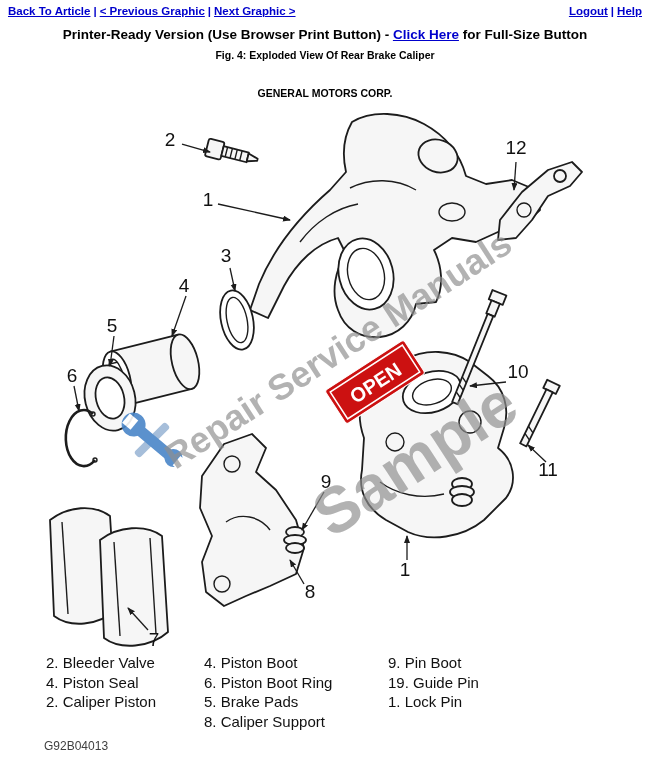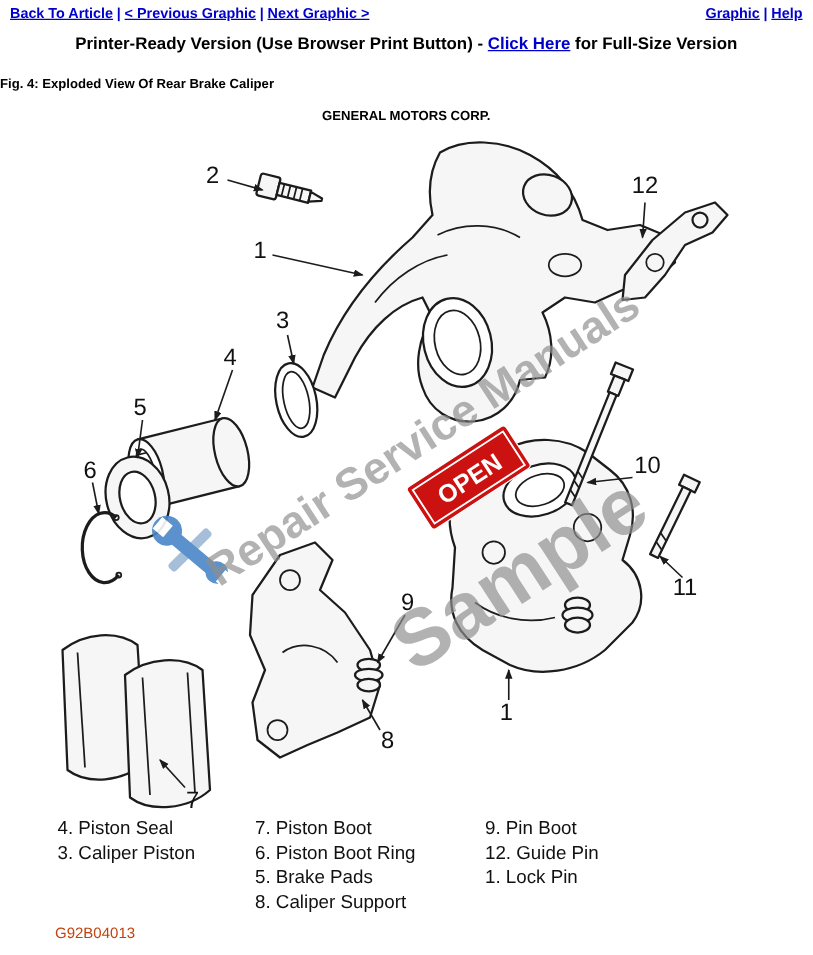--- a/index.html
+++ b/index.html
@@ -15,55 +15,55 @@
     position: absolute; top: 5px; left: 0; width: 100%;
     display: flex; justify-content: space-between;
     padding: 0 8px; box-sizing: border-box;
     font-size: 11.5px; font-weight: bold;
   }
   .nav a { color: #0000cc; text-decoration: underline; cursor: pointer; }
   .sep { color: #0000cc; padding: 0 3px; }
 
   .title { position: absolute; top: 27px; width: 100%; text-align: center; font-size: 13.5px; font-weight: bold; }
   .title a { color: #0000cc; text-decoration: underline; cursor: pointer; }
-  .caption { position: absolute; top: 49px; width: 100%; font-size: 10.5px; font-weight: bold; margin-top: 12px; }
+  .caption { position: absolute; top: 49px; width: 100%; text-align: center; font-size: 10.5px; font-weight: bold; }
   .company { position: absolute; top: 63px; width: 100%; text-align: center; font-size: 10.5px; font-weight: bold; margin-top: 24px; }
 
   .diagram { position: absolute; top: 92px; left: 0; }
 
   .legend { position: absolute; top: 653px; left: 46px; display: flex; font-size: 15px; color: #111; }
   .legend .col { line-height: 19.5px; }
   .colA { width: 158px; }
   .colB { width: 184px; }
 
-  .partcode { position: absolute; left: 44px; top: 739px; font-size: 12px; color: #c2410c; }
+  .partcode { position: absolute; left: 44px; top: 739px; font-size: 12px; color: #404040; }
 
   svg text { font-family: "Liberation Sans", sans-serif; }
   .num { font-size: 19px; fill: #111; }
   .part { fill: #f6f6f6; stroke: #1c1c1c; stroke-width: 1.8; stroke-linejoin: round; }
   .partw { fill: #ffffff; }
   .ln { fill: none; stroke: #1c1c1c; stroke-width: 1.4; }
   .leader { fill: none; stroke: #1c1c1c; stroke-width: 1.3; marker-end: url(#arrowhead); }
 </style>
 </head>
 <body>
 
 <div class="page">
 
   <div class="nav">
     <div class="nav-left">
       <a>Back To Article</a><span class="sep">|</span><a>&lt; Previous Graphic</a><span class="sep">|</span><a>Next Graphic &gt;</a>
     </div>
     <div class="nav-right">
-      <a>Graphic</a><span class="sep">|</span><a>Help</a>
+      <a>Logout</a><span class="sep">|</span><a>Help</a>
     </div>
   </div>
 
   <div class="title">
-    <span>Printer-Ready Version (Use Browser Print Button) - </span><a>Click Here</a><span> for Full-Size Version</span>
+    <span>Printer-Ready Version (Use Browser Print Button) - </span><a>Click Here</a><span> for Full-Size Button</span>
   </div>
   <div class="caption">Fig. 4: Exploded View Of Rear Brake Caliper</div>
   <div class="company">GENERAL MOTORS CORP.</div>
 
   <svg class="diagram" width="650" height="560" viewBox="0 0 650 560">
     <defs>
       <marker id="arrowhead" markerWidth="9" markerHeight="8" refX="7" refY="3" orient="auto" markerUnits="userSpaceOnUse">
         <path d="M0,0 L8,3 L0,6 Z" fill="#1c1c1c"></path>
       </marker>
     </defs>
@@ -210,30 +210,31 @@
       <rect x="328" y="270" width="94" height="40" rx="3" stroke="#ffffff" stroke-width="1" fill="#cc1111"></rect>
       <rect x="332" y="274" width="86" height="32" fill="none" stroke="#ffffff" stroke-width="1.5"></rect>
       <text x="375" y="298" font-size="20" font-weight="bold" fill="#ffffff" text-anchor="middle">OPEN</text>
     </g>
 
     <text x="427" y="385" font-size="64" font-weight="bold" opacity="0.68" text-anchor="middle" transform="rotate(-33 427 385)" fill="#8f8f8f">Sample</text>
   </svg>
 
   <div class="legend">
     <div class="col colA">
+      <div>2. Bleeder Valve</div>
       <div>4. Piston Seal</div>
-      <div>3. Caliper Piston</div>
+      <div>2. Caliper Piston</div>
     </div>
     <div class="col colB">
-      <div>7. Piston Boot</div>
+      <div>4. Piston Boot</div>
       <div>6. Piston Boot Ring</div>
       <div>5. Brake Pads</div>
       <div>8. Caliper Support</div>
     </div>
     <div class="col colC">
       <div>9. Pin Boot</div>
-      <div>12. Guide Pin</div>
+      <div>19. Guide Pin</div>
       <div>1. Lock Pin</div>
     </div>
   </div>
 
   <div class="partcode">G92B04013</div>
 </div>
 
 </body></html>

